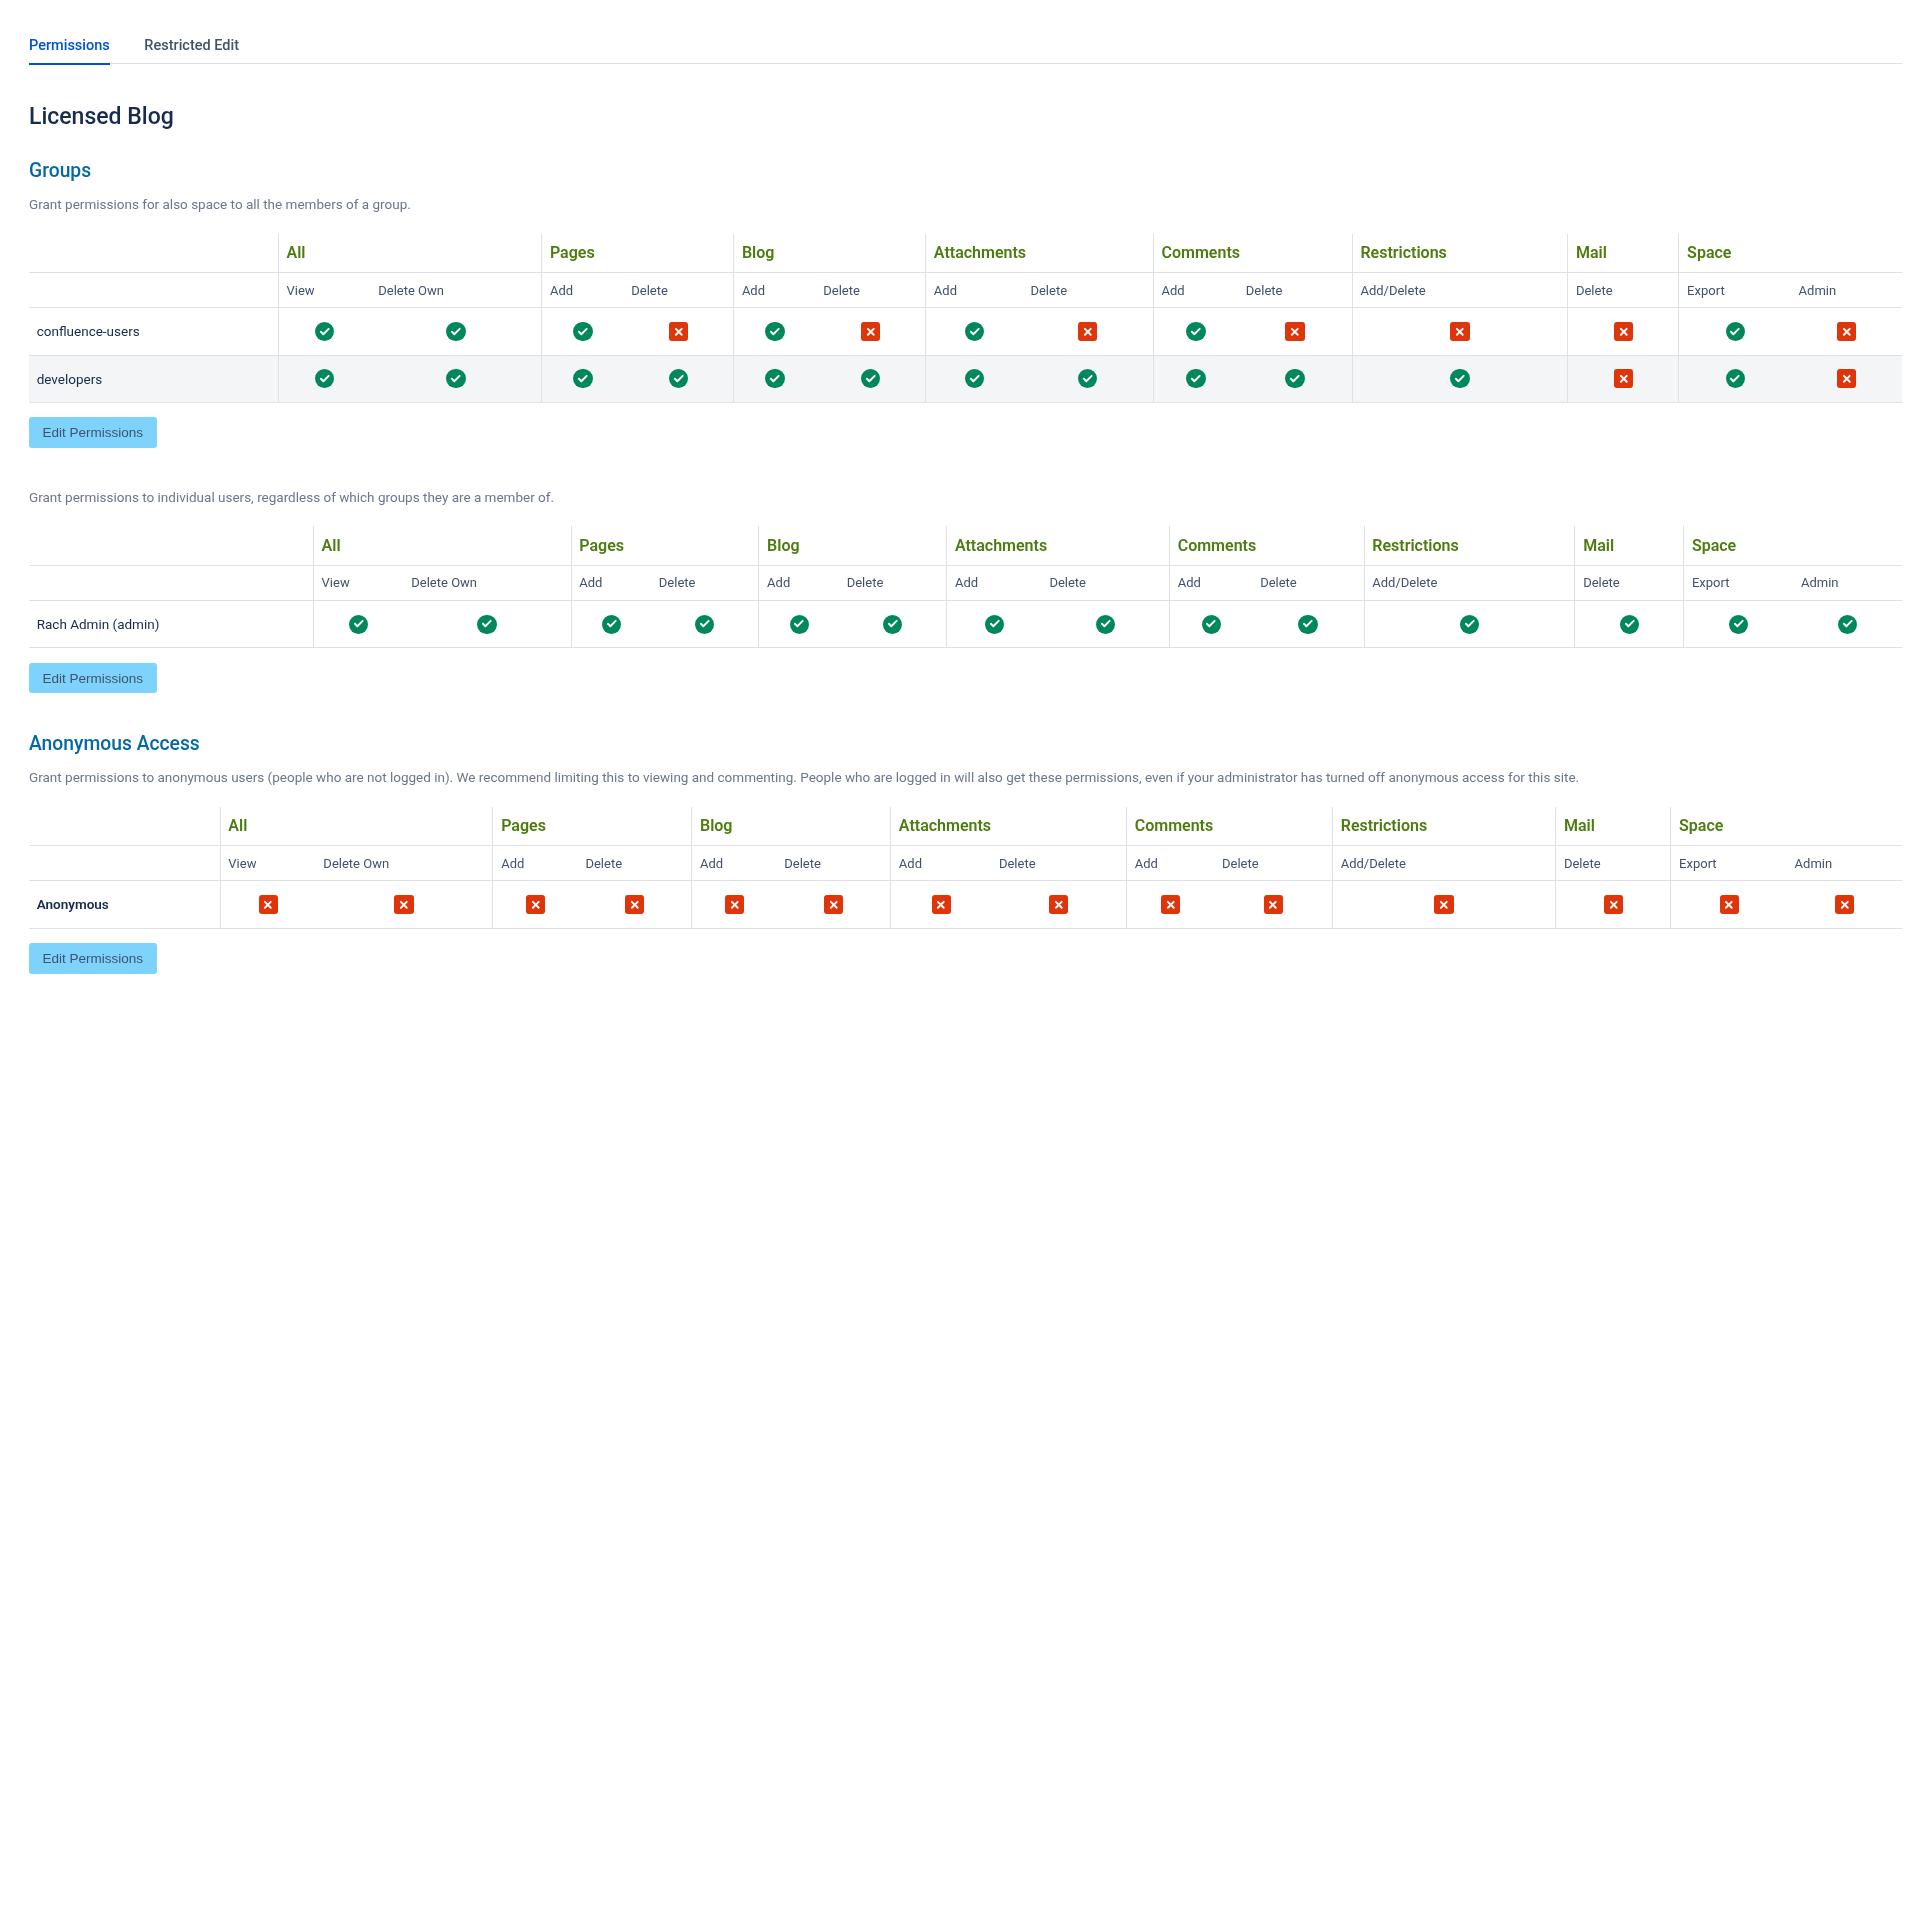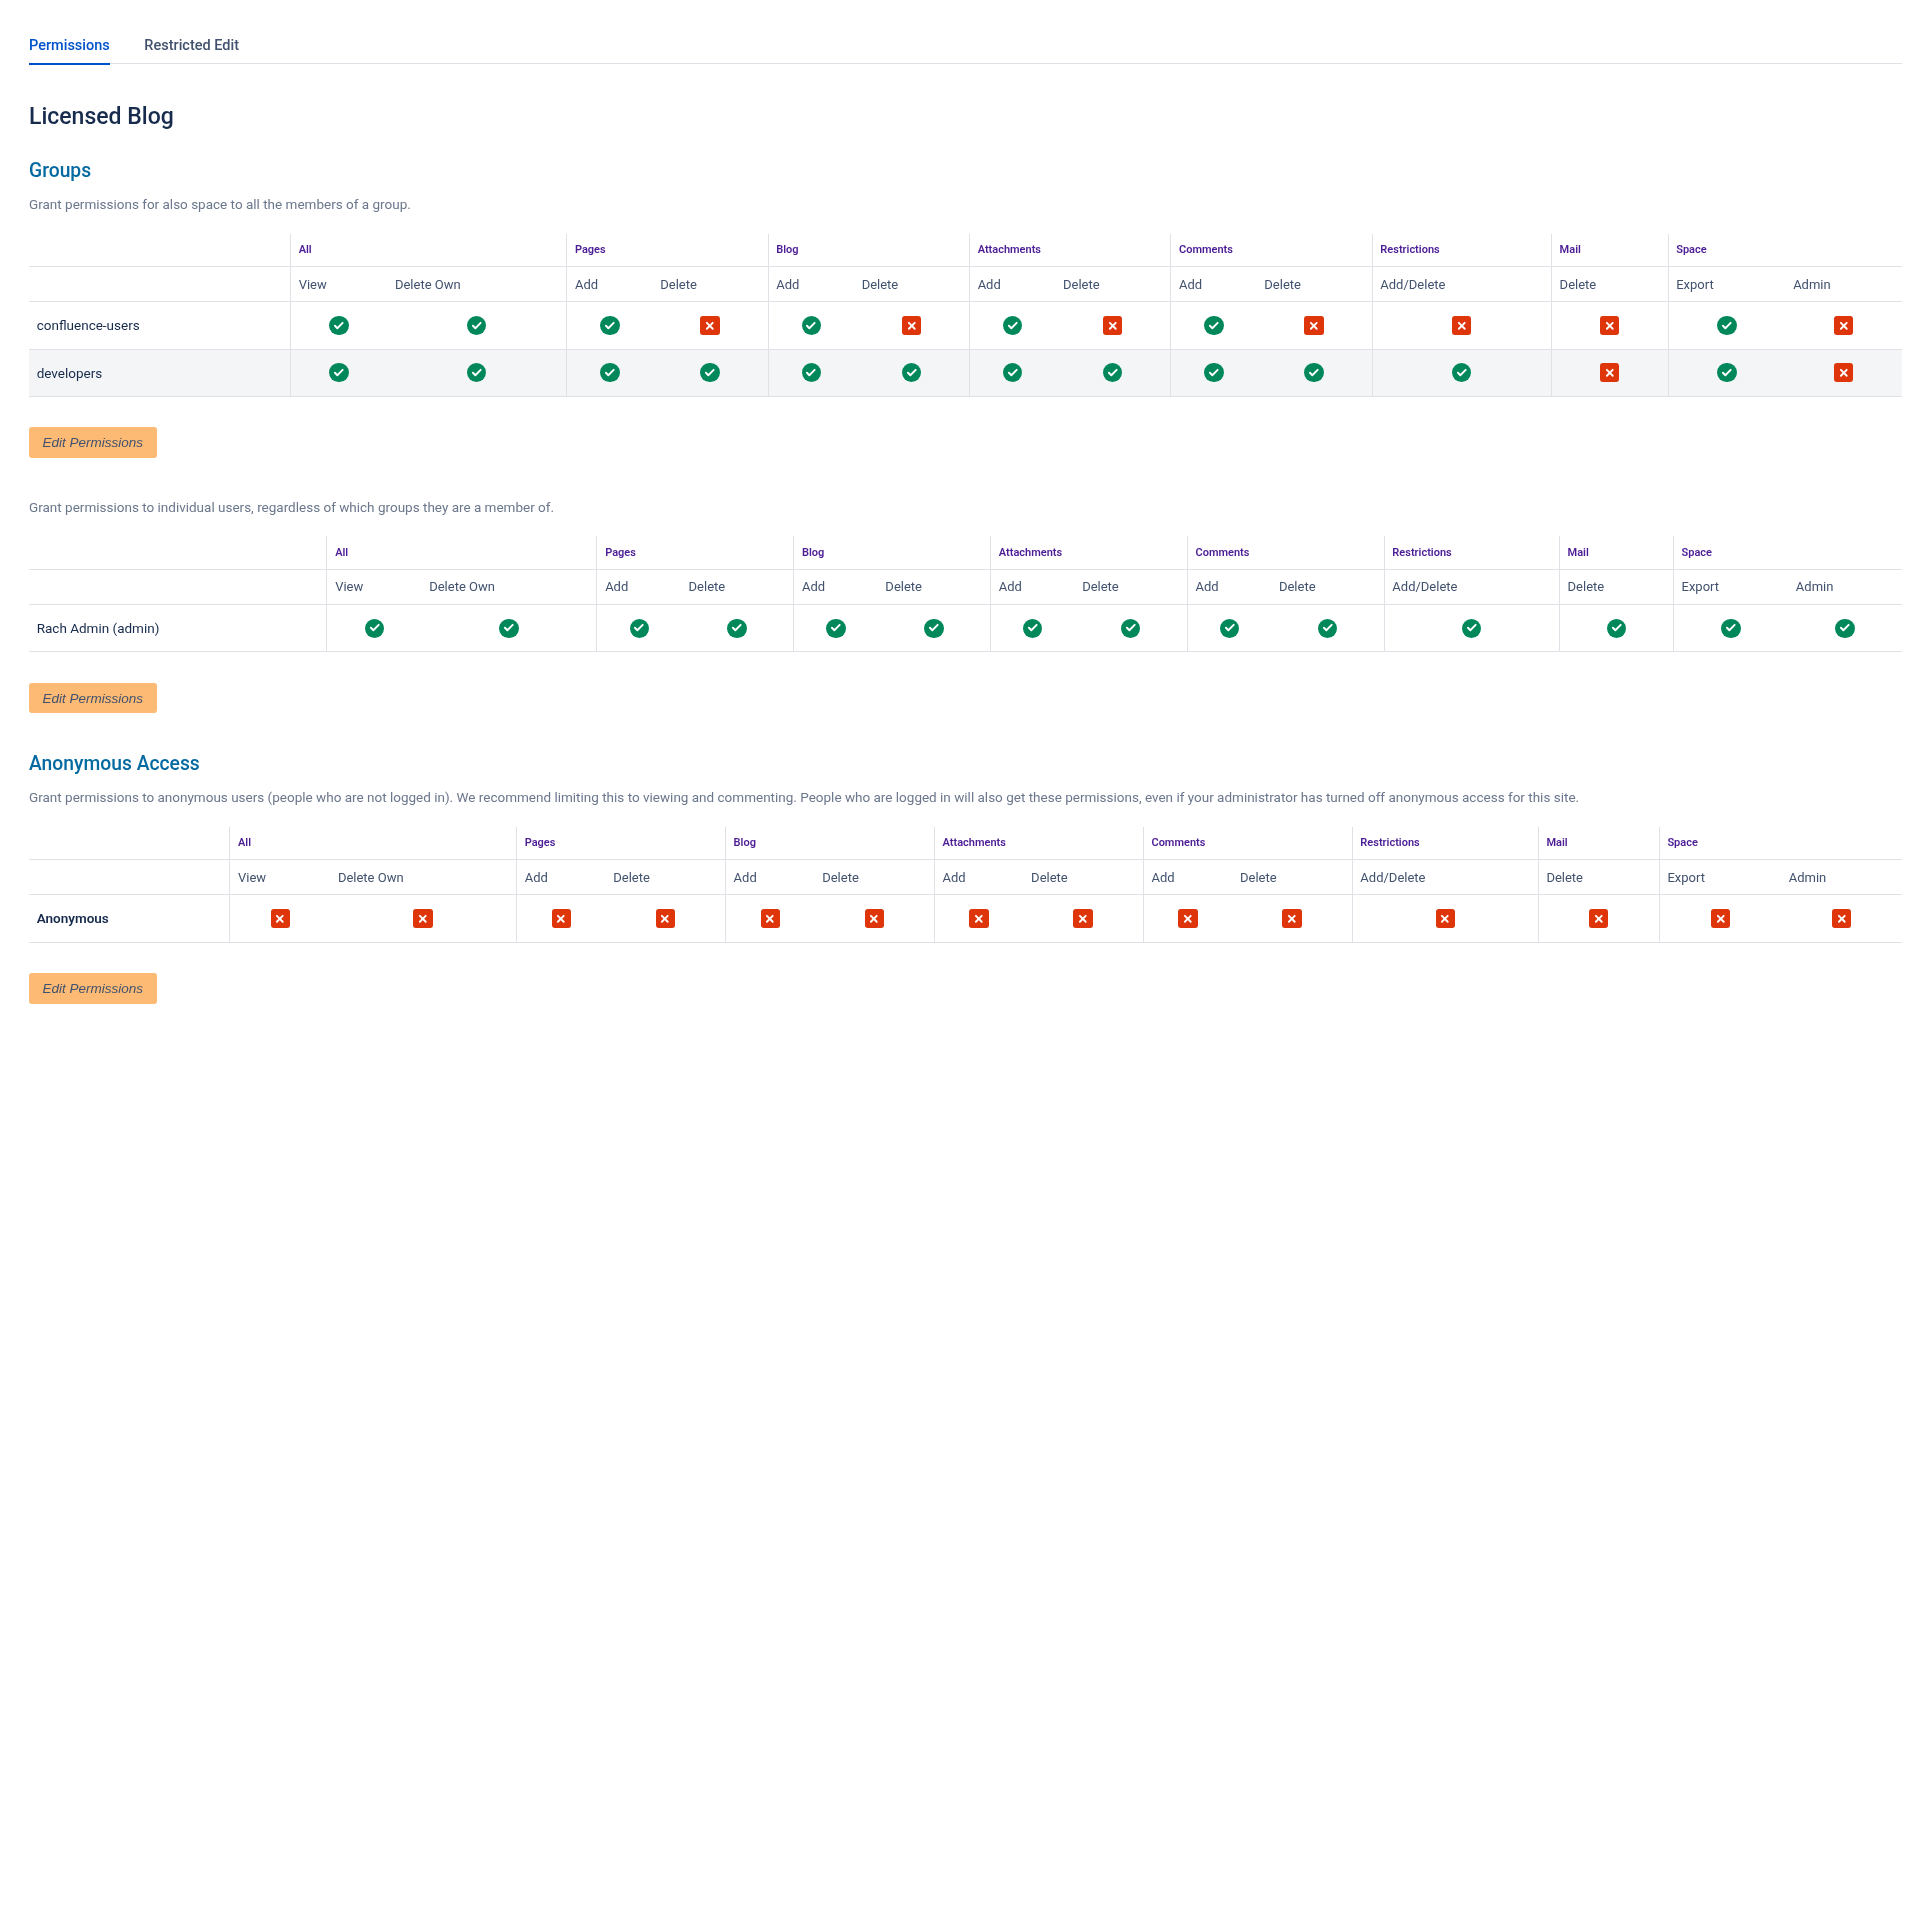--- a/index.html
+++ b/index.html
@@ -58,23 +58,23 @@
   font-size: 13.5px;
   margin-bottom: 19.3px;
   line-height: 1.5;
 }
 table {
   width: 100%;
   border-collapse: collapse;
   margin-bottom: 11.6px;
 }
 thead tr:first-child th {
-  color: #4c1d95;
+  color: #4d7c0f;
   font-weight: 600;
-  font-size: 11px;
+  font-size: 16px;
   text-align: left;
   padding: 9.7px 7.7px;
   border-bottom: 1px solid #dfe1e6;
 }
 thead tr:nth-child(2) th {
   color: #42526E;
   font-weight: 400;
   font-size: 13px;
   text-align: left;
   padding: 9.7px 7.7px;
@@ -113,29 +113,28 @@
 }
 .icon-x {
   background: #DE350B;
   border-radius: 2.9px;
 }
 .icon-check svg, .icon-x svg {
   width: 11.6px;
   height: 11.6px;
 }
 .btn {
-  background: #fdba74;
+  background: #7dd3fc;
   border: none;
   color: #42526E;
   padding: 7.7px 13.5px;
   font-size: 13.5px;
   border-radius: 2.9px;
   cursor: pointer;
-  margin-top: 19px;
-  font-style: italic;
+  margin-top: 3px;
 }
 .section {
   margin-bottom: 39px;
 }
 .bold-row td:first-child {
   font-weight: 600;
 }
 </style>
 </head>
 <body>

